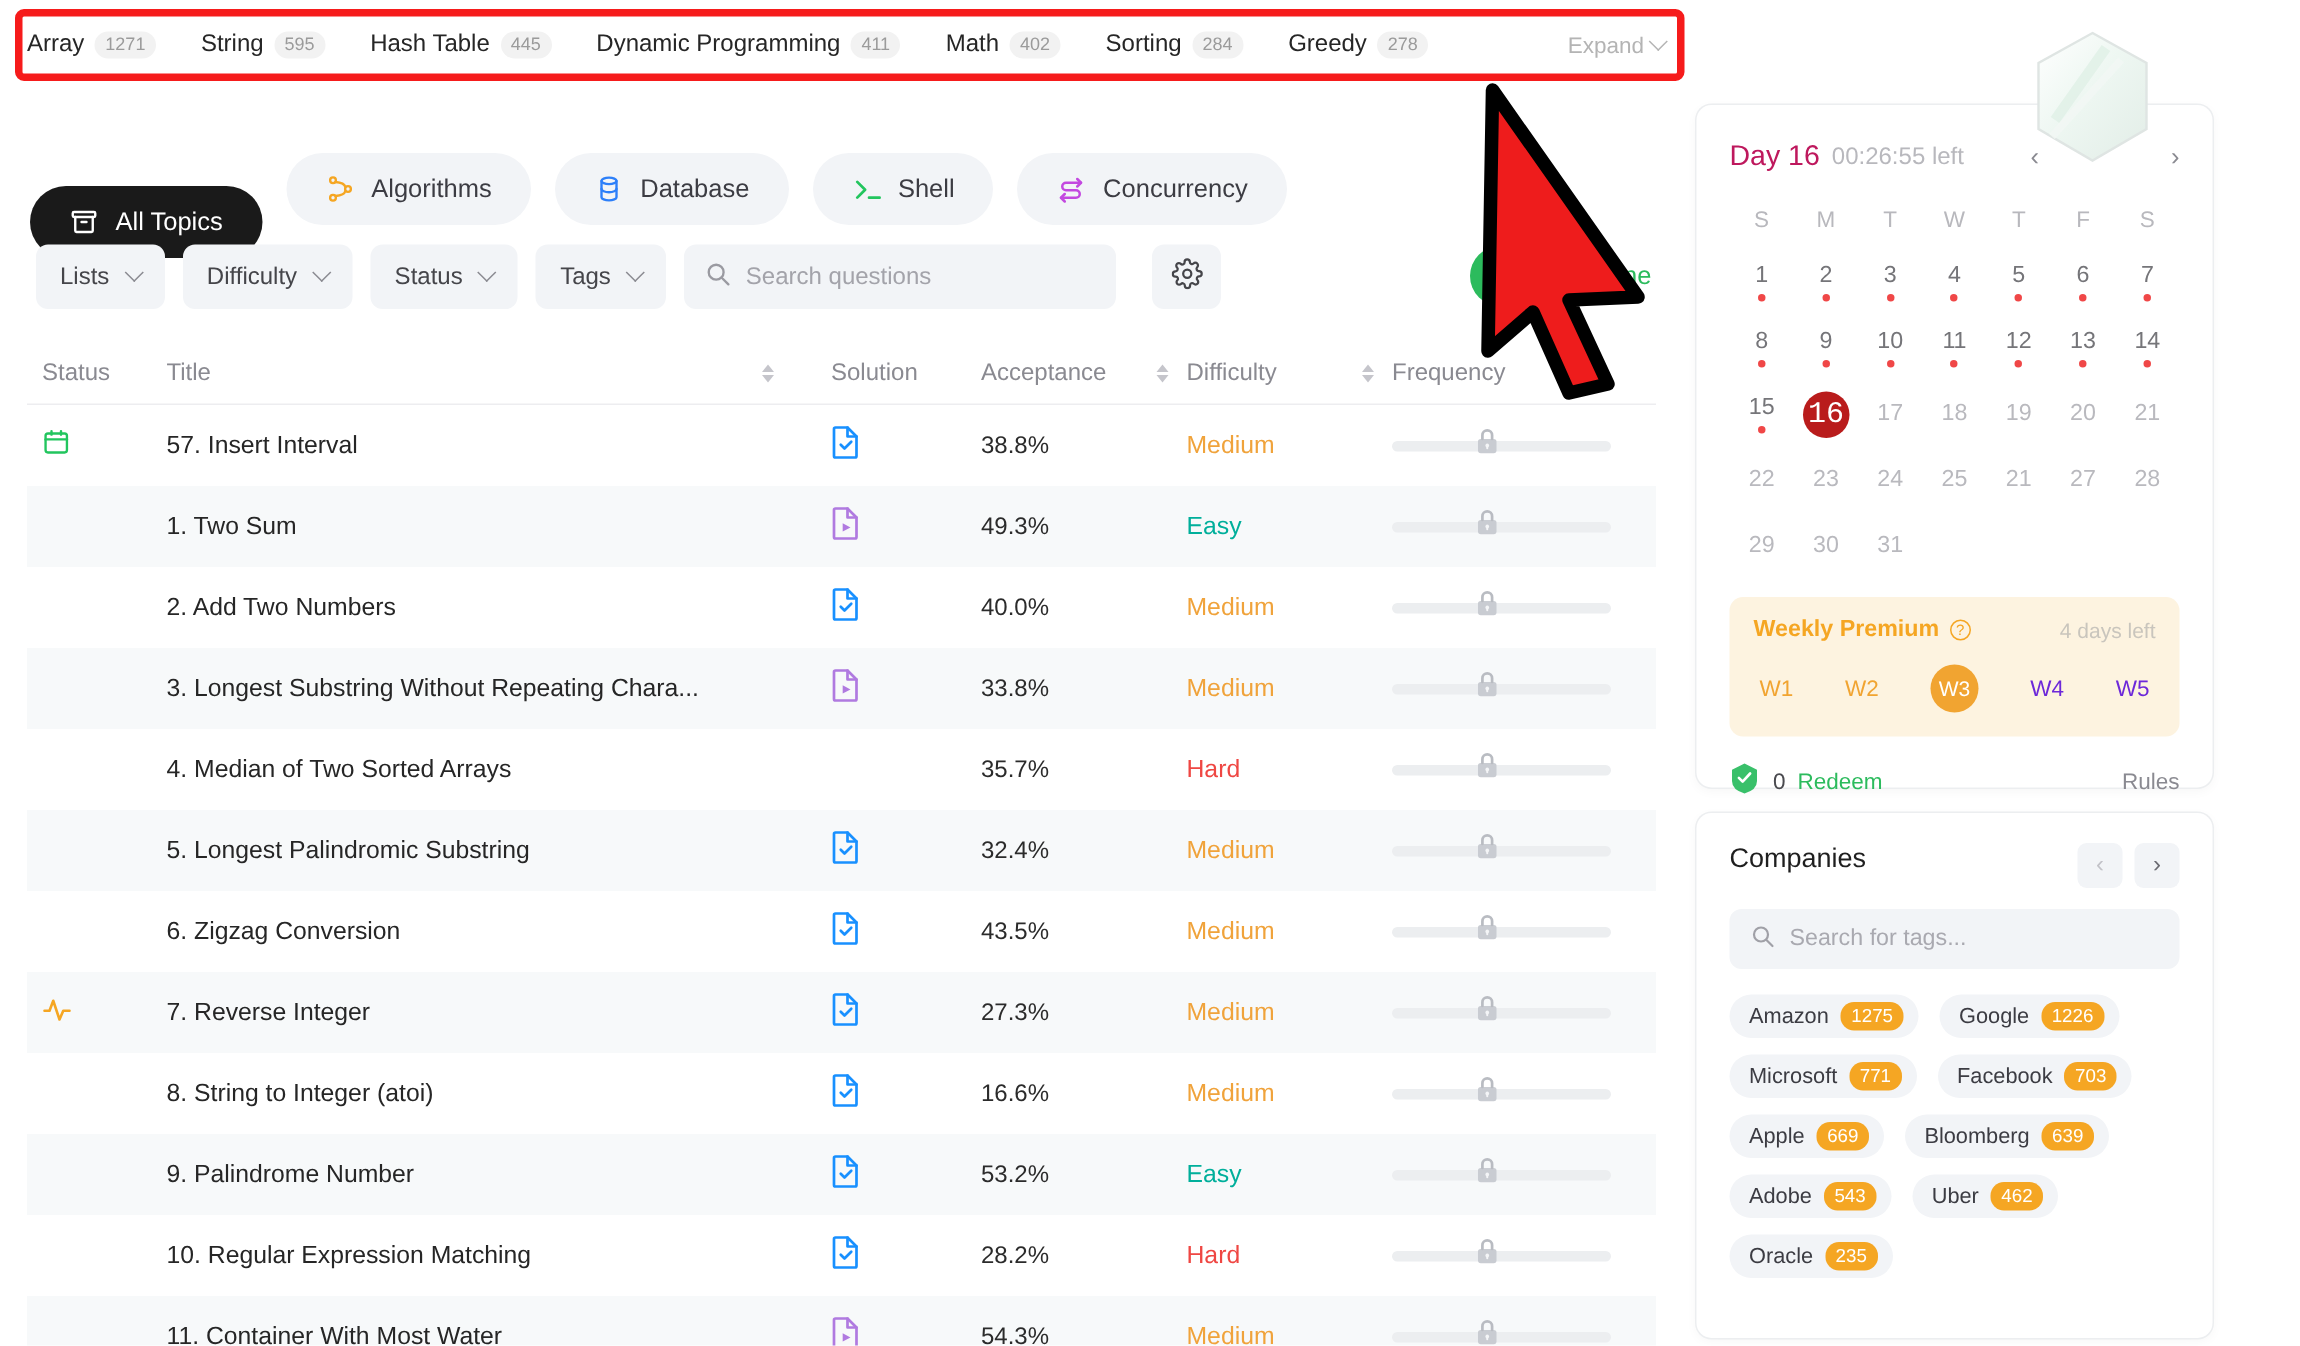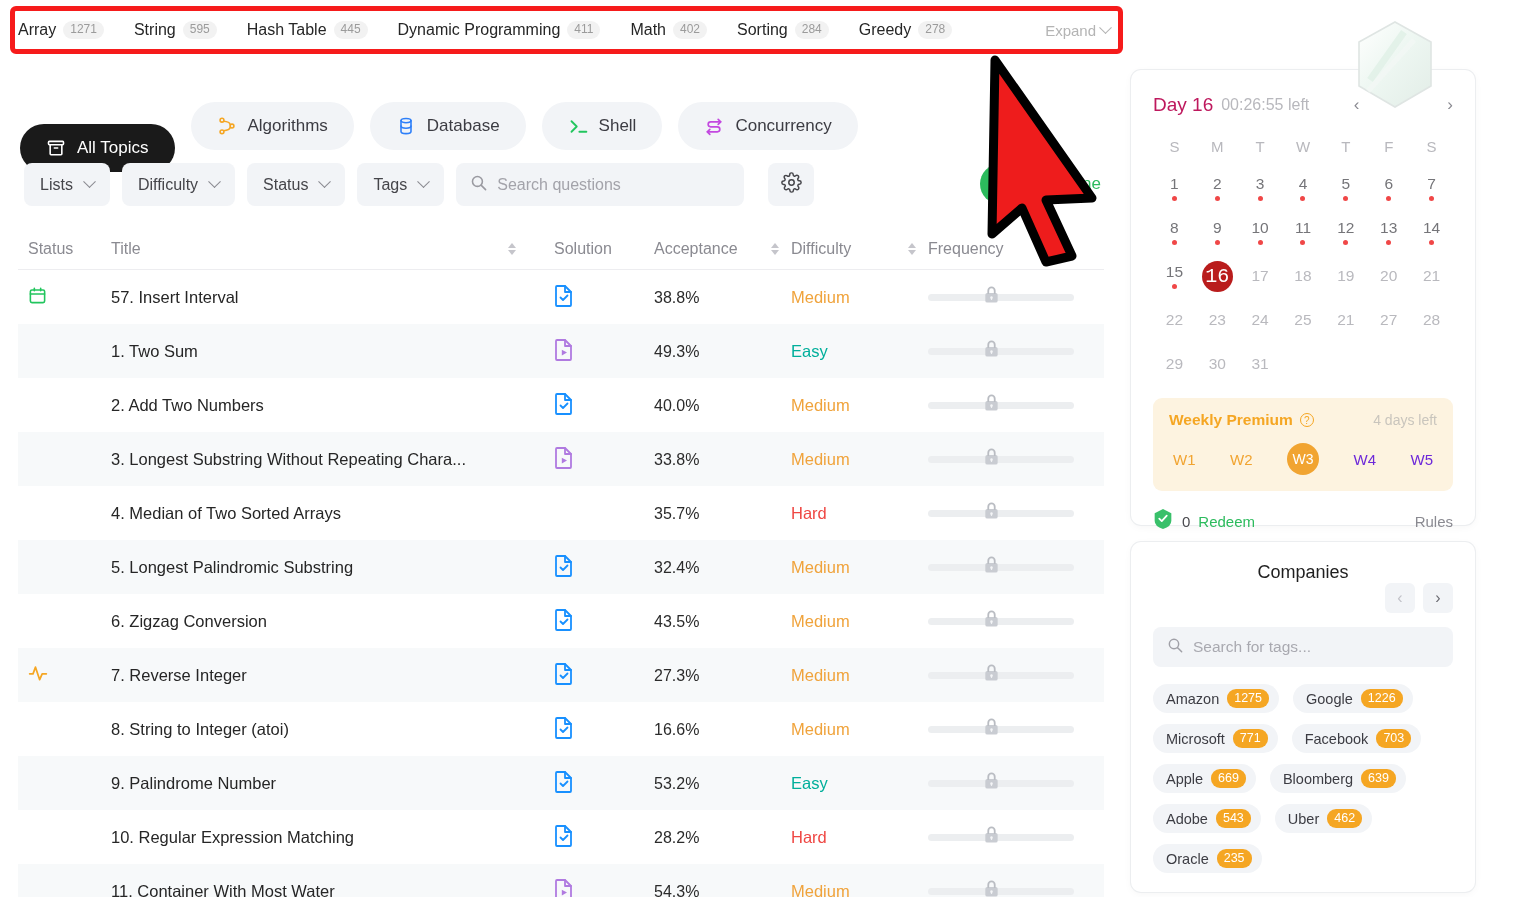--- a/index.html
+++ b/index.html
@@ -200,21 +200,21 @@
   .redeem-label { font-size: 15px; color: #2cbb5d; cursor: pointer; }
   .rules-label { margin-left: auto; font-size: 15px; color: #8a8a91; cursor: pointer; }
 
   .companies-card {
     position: absolute; left: 1131px; top: 542px;
     width: 344px; height: 350px;
     background: #fff; border-radius: 10px;
     box-shadow: 0 0 0 1px #eceef0, 0 2px 8px rgba(0,0,0,.04);
     padding: 20px 22px; overflow: hidden;
   }
-  .comp-head { display: flex; align-items: center; flex-direction: column; }
+  .comp-head { display: flex; align-items: flex-start; }
   .comp-title { font-size: 18px; color: #1f1f1f; }
   .comp-nav { margin-left: auto; display: flex; gap: 8px; }
   .comp-arrow {
     width: 30px; height: 30px; border-radius: 6px; background: #f2f4f7;
     display: flex; align-items: center; justify-content: center;
     font-size: 16px; color: #6b6b72; cursor: pointer;
   }
   .comp-arrow.dim { color: #c2c2c8; }
   .comp-search {
     margin-top: 14px; height: 40px; background: #f2f4f7; border-radius: 8px;

